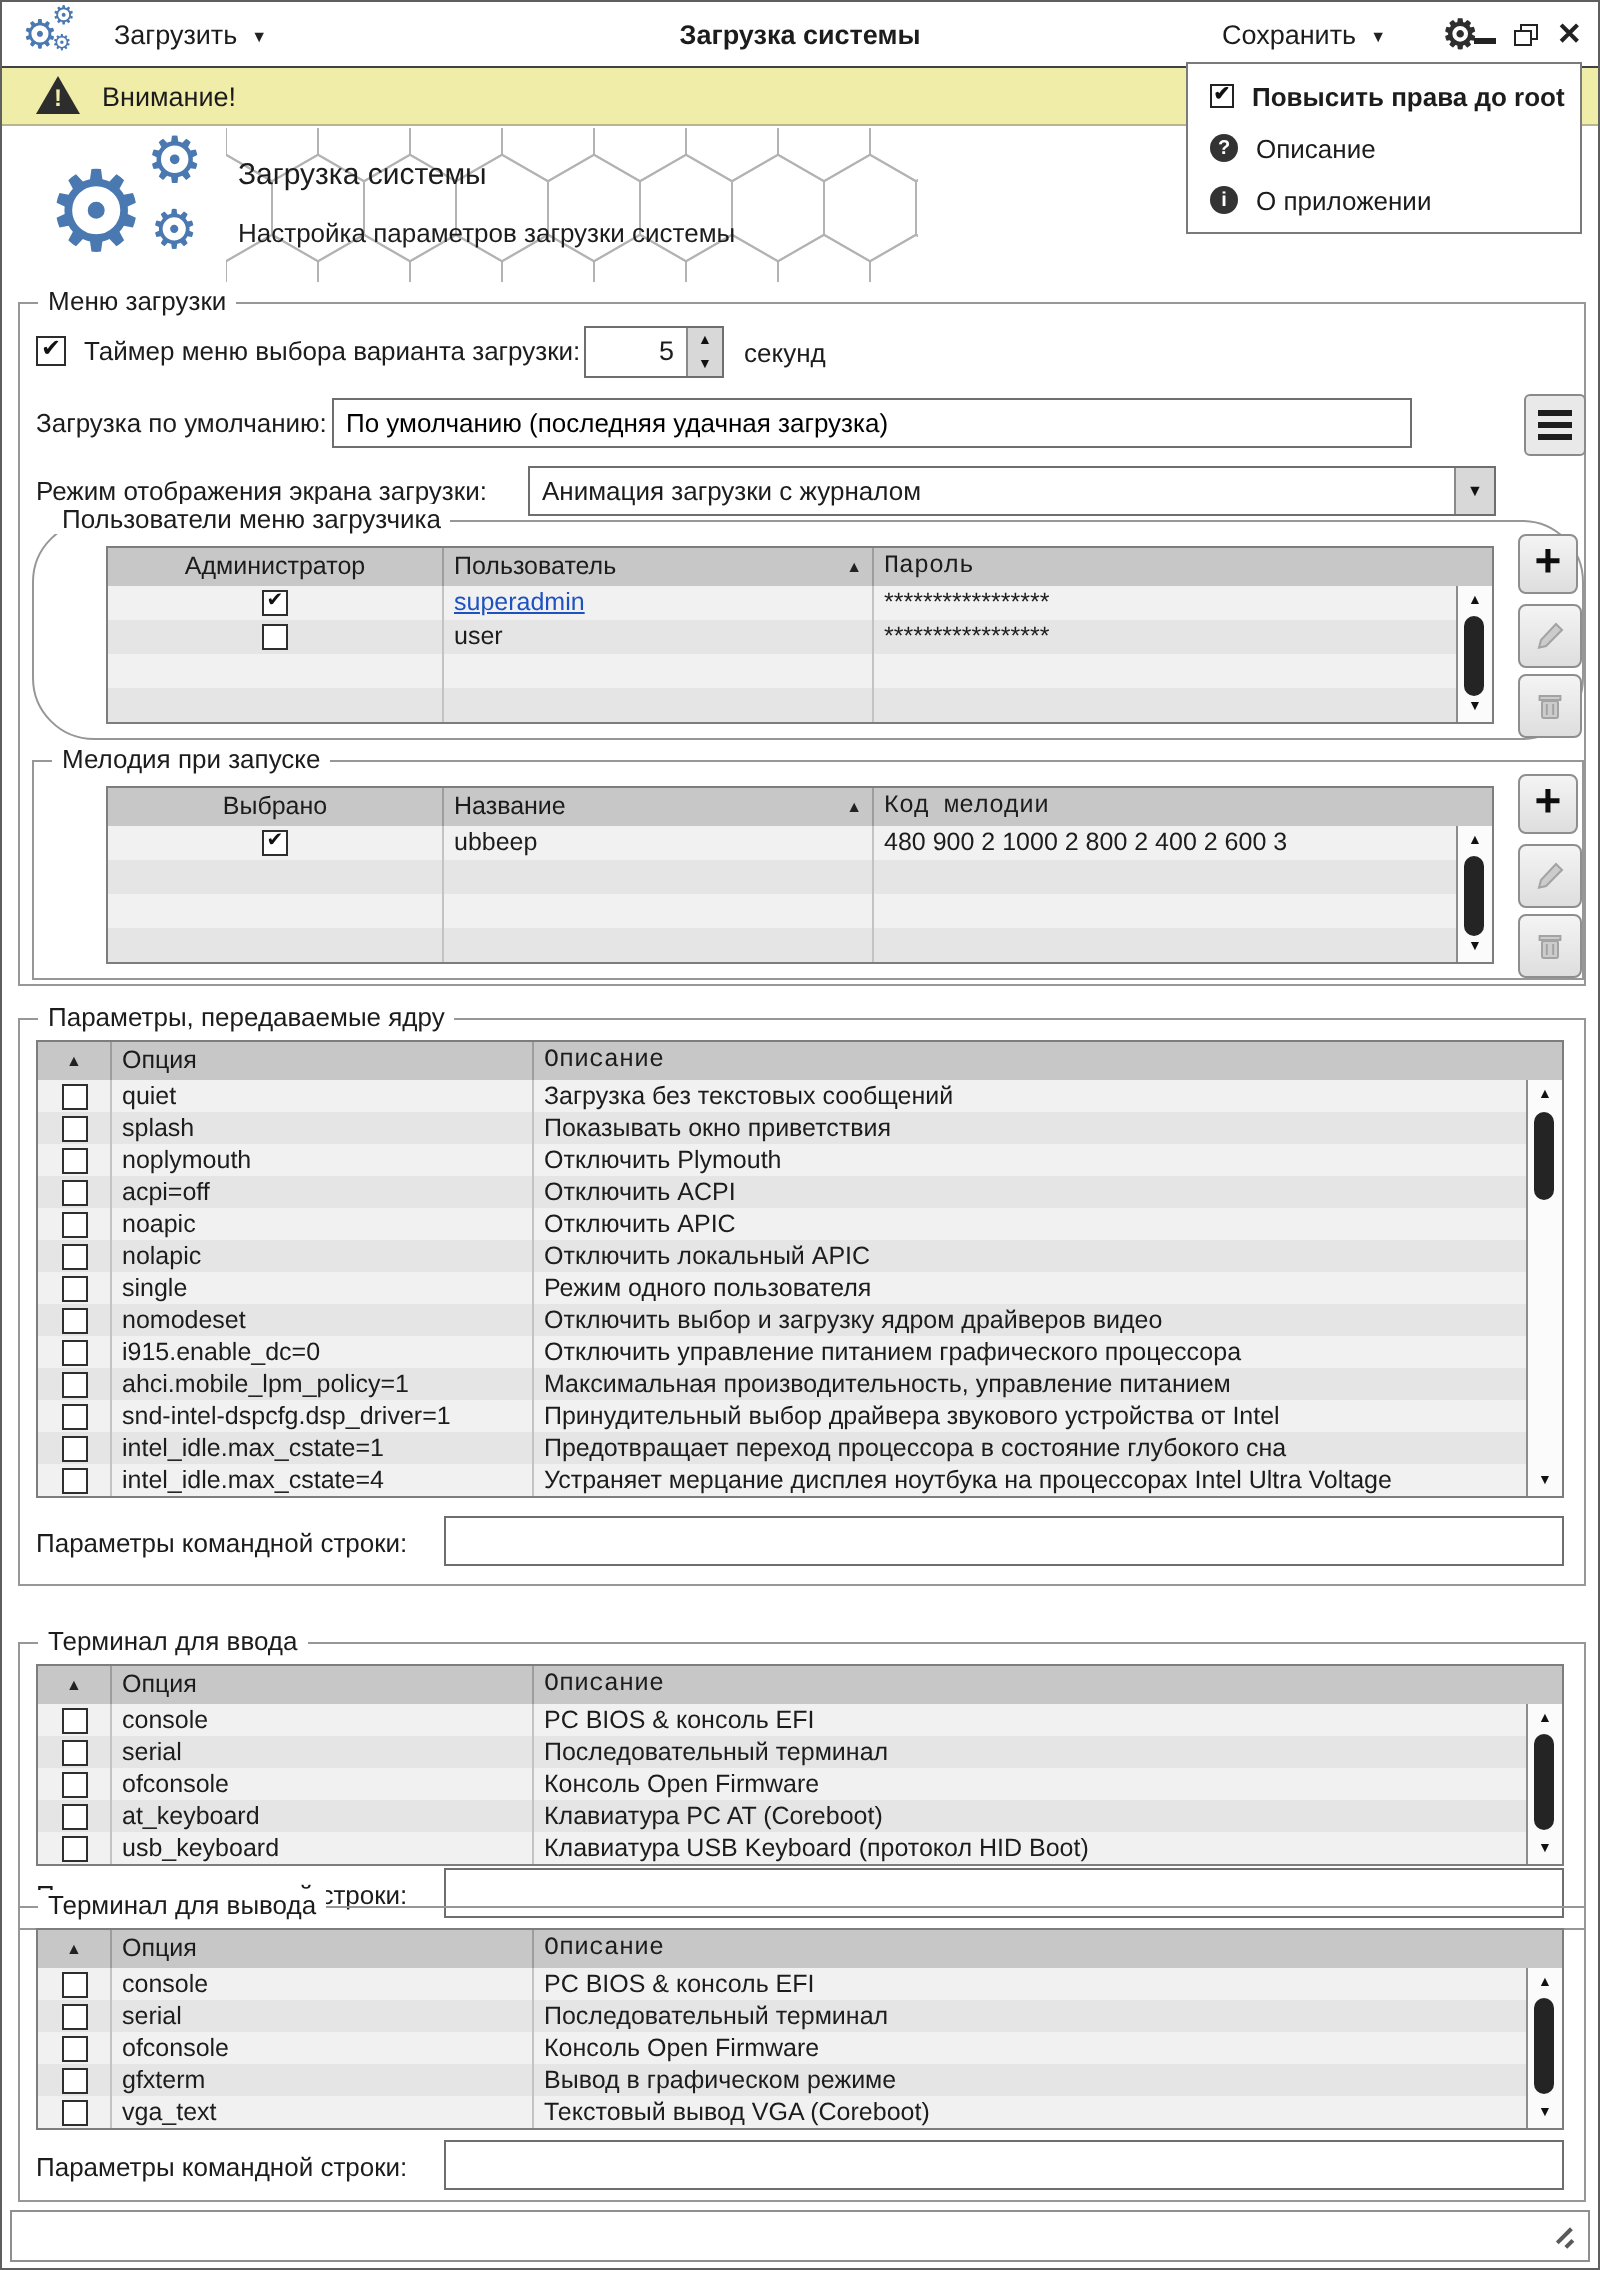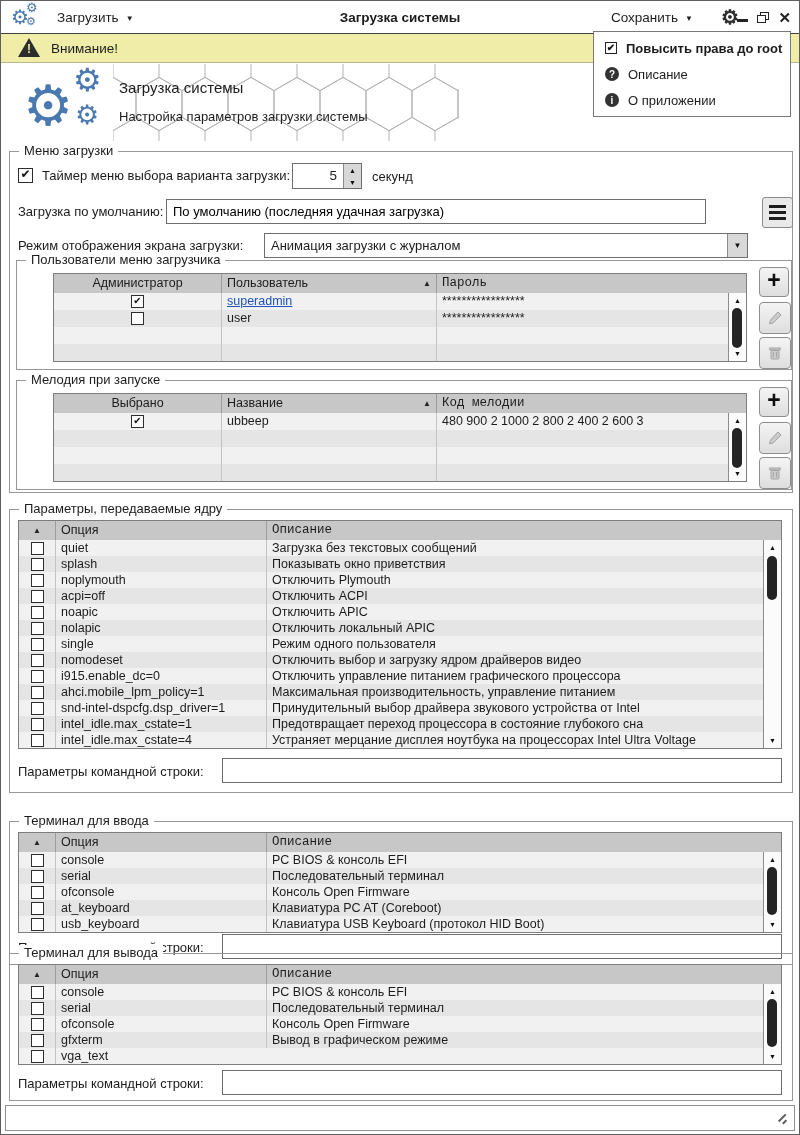--- a/index.html
+++ b/index.html
@@ -204,21 +204,21 @@
           <i></i>
         </span>
     </div>
 
     <span class="flabel" style="left:8px;top:86px;">Режим отображения экрана загрузки:</span>
     <div class="combo" style="left:232px;top:81px;width:484px;margin-left:22px;">
       <span class="ctext">Анимация загрузки с журналом</span>
       <span class="cbtn">▼</span>
     </div>
 
-    <div class="grp" style="left:6px;top:108px;width:774px;height:108px;">
+    <div class="grp" style="left:6px;top:108px;width:774px;height:108px;border-radius:31px;">
       <span class="glabel">Пользователи меню загрузчика</span>
       <div class="tbl g-users r17" style="left:36px;top:12px;width:694px;height:89px;">
         <div class="thead">
           <div class="hcell center">
               <span>Администратор</span>
             </div>
           <div class="hcell sortable">
               <span>Пользователь</span>
               <span class="sort-ic">▲</span>
             </div>
@@ -559,20 +559,21 @@
               <span class="tcb"></span>
             </div>
             <div class="cell">gfxterm</div>
             <div class="cell">Вывод в графическом режиме</div>
           </div>
           <div class="trow odd">
             <div class="cell center">
               <span class="tcb"></span>
             </div>
             <div class="cell">vga_text</div>
+            <div class="cell">Текстовый вывод VGA (Coreboot)</div>
           </div>
         </div>
       <div class="vsb">
         <div class="sa up">▲</div>
         <div class="sthumb" style="top:15px;height:48px;"></div>
         <div class="sa down">▼</div>
       </div>
     </div>
     <span class="flabel" style="left:8px;top:122px;">Параметры командной строки:</span>
     <input class="txt" style="left: 212px; top: 116px; width: 560px;" value="">

